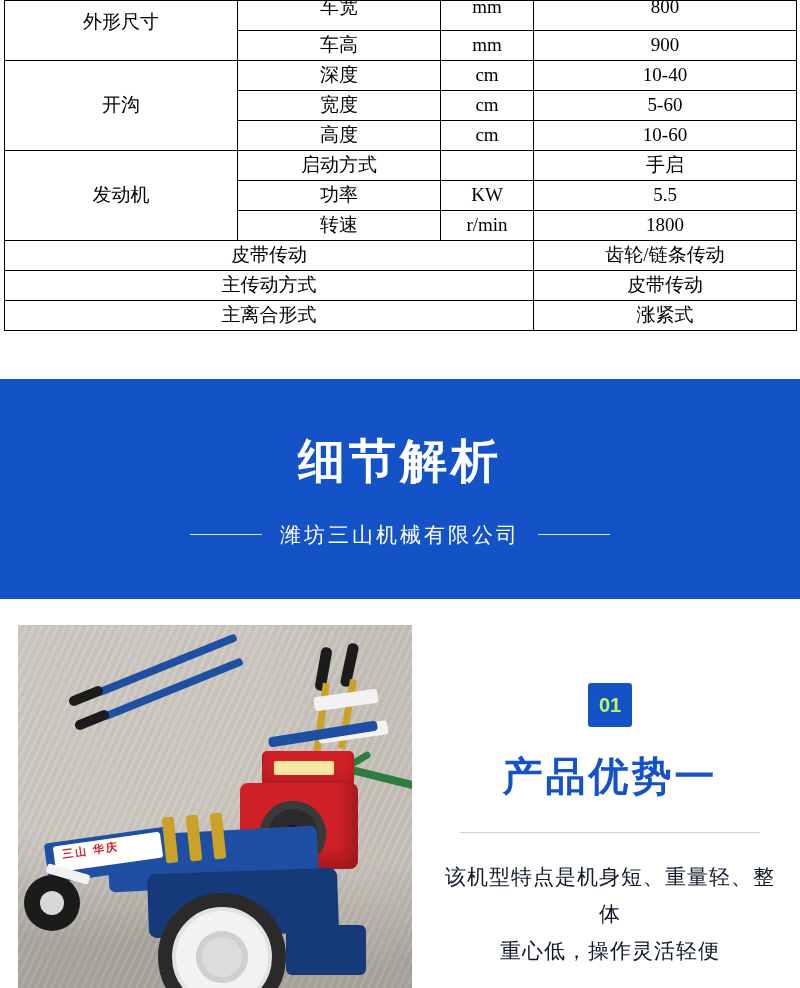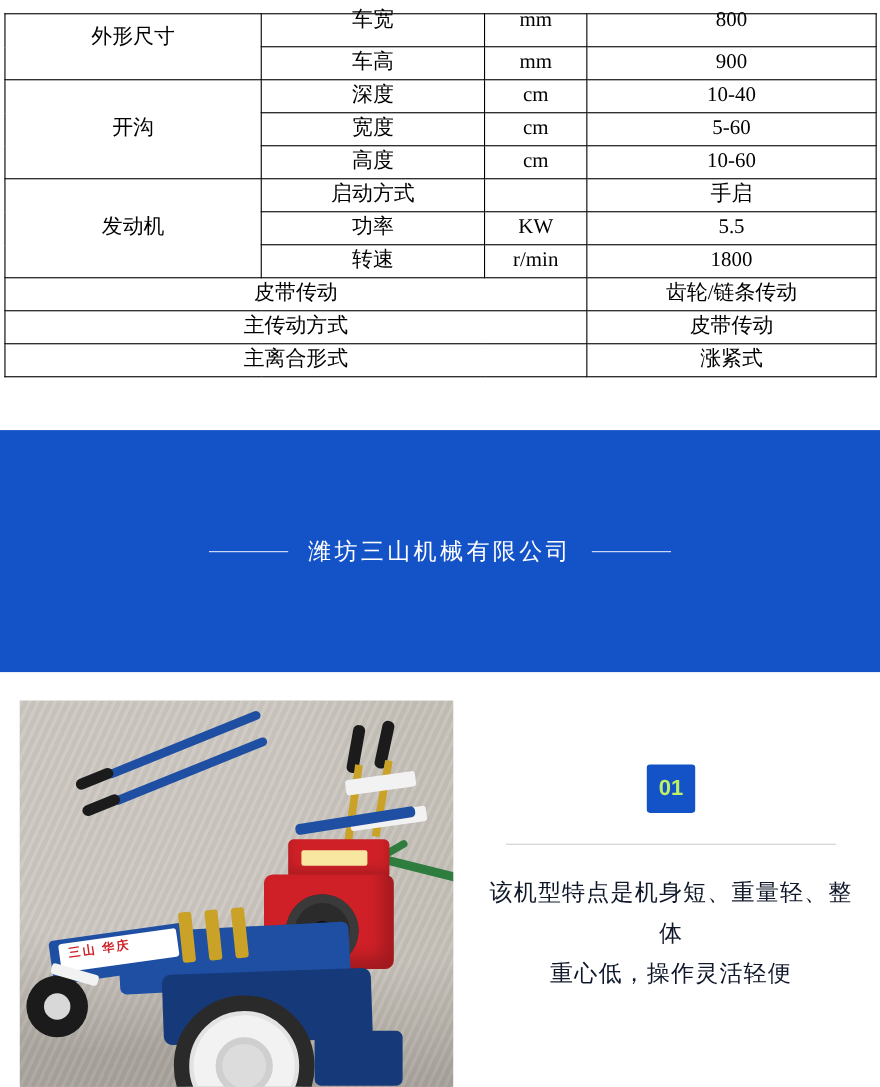--- a/index.html
+++ b/index.html
@@ -17,21 +17,21 @@
 
   
   .spec-table-wrap {
     padding: 0 4px;
     box-sizing: border-box;
     width: 800px;
   }
   table.spec {
     border-collapse: collapse;
     width: 792px;
-    margin: 12px auto;
+    margin: 0 auto;
     table-layout: fixed;
   }
   table.spec td {
     border: 1px solid #000000;
     text-align: center;
     vertical-align: middle;
     font-family: "Liberation Serif", serif;
     font-size: 19px;
     color: #000000;
     height: 29px;
@@ -272,20 +272,21 @@
       </tr>
       <tr>
         <td class="span-two" colspan="3">主离合形式</td>
         <td class="c-val">涨紧式</td>
       </tr>
     </tbody>
   </table>
 </div>
 
 <div class="banner">
+  <div class="banner-title">细节解析</div>
   <div class="banner-sub-row">
     <div class="banner-rule"></div>
     <div class="banner-sub">潍坊三山机械有限公司</div>
     <div class="banner-rule"></div>
   </div>
 </div>
 
 <div class="detail">
 
   <div class="photo">
@@ -320,19 +321,20 @@
       <div class="m wheelL"></div>
       <div class="m standL"></div>
       <div class="m bigwheel"></div>
       <div class="m tyre"></div>
       <div class="m tinebox"></div>
     </div>
   </div>
 
   <div class="info">
     <div class="badge">01</div>
+    <div class="adv-title">产品优势一</div>
     <div class="adv-rule"></div>
     <div class="adv-desc">
       <div>该机型特点是机身短、重量轻、整体</div>
       <div>重心低，操作灵活轻便</div>
     </div>
   </div>
 </div>
 
 </body></html>

